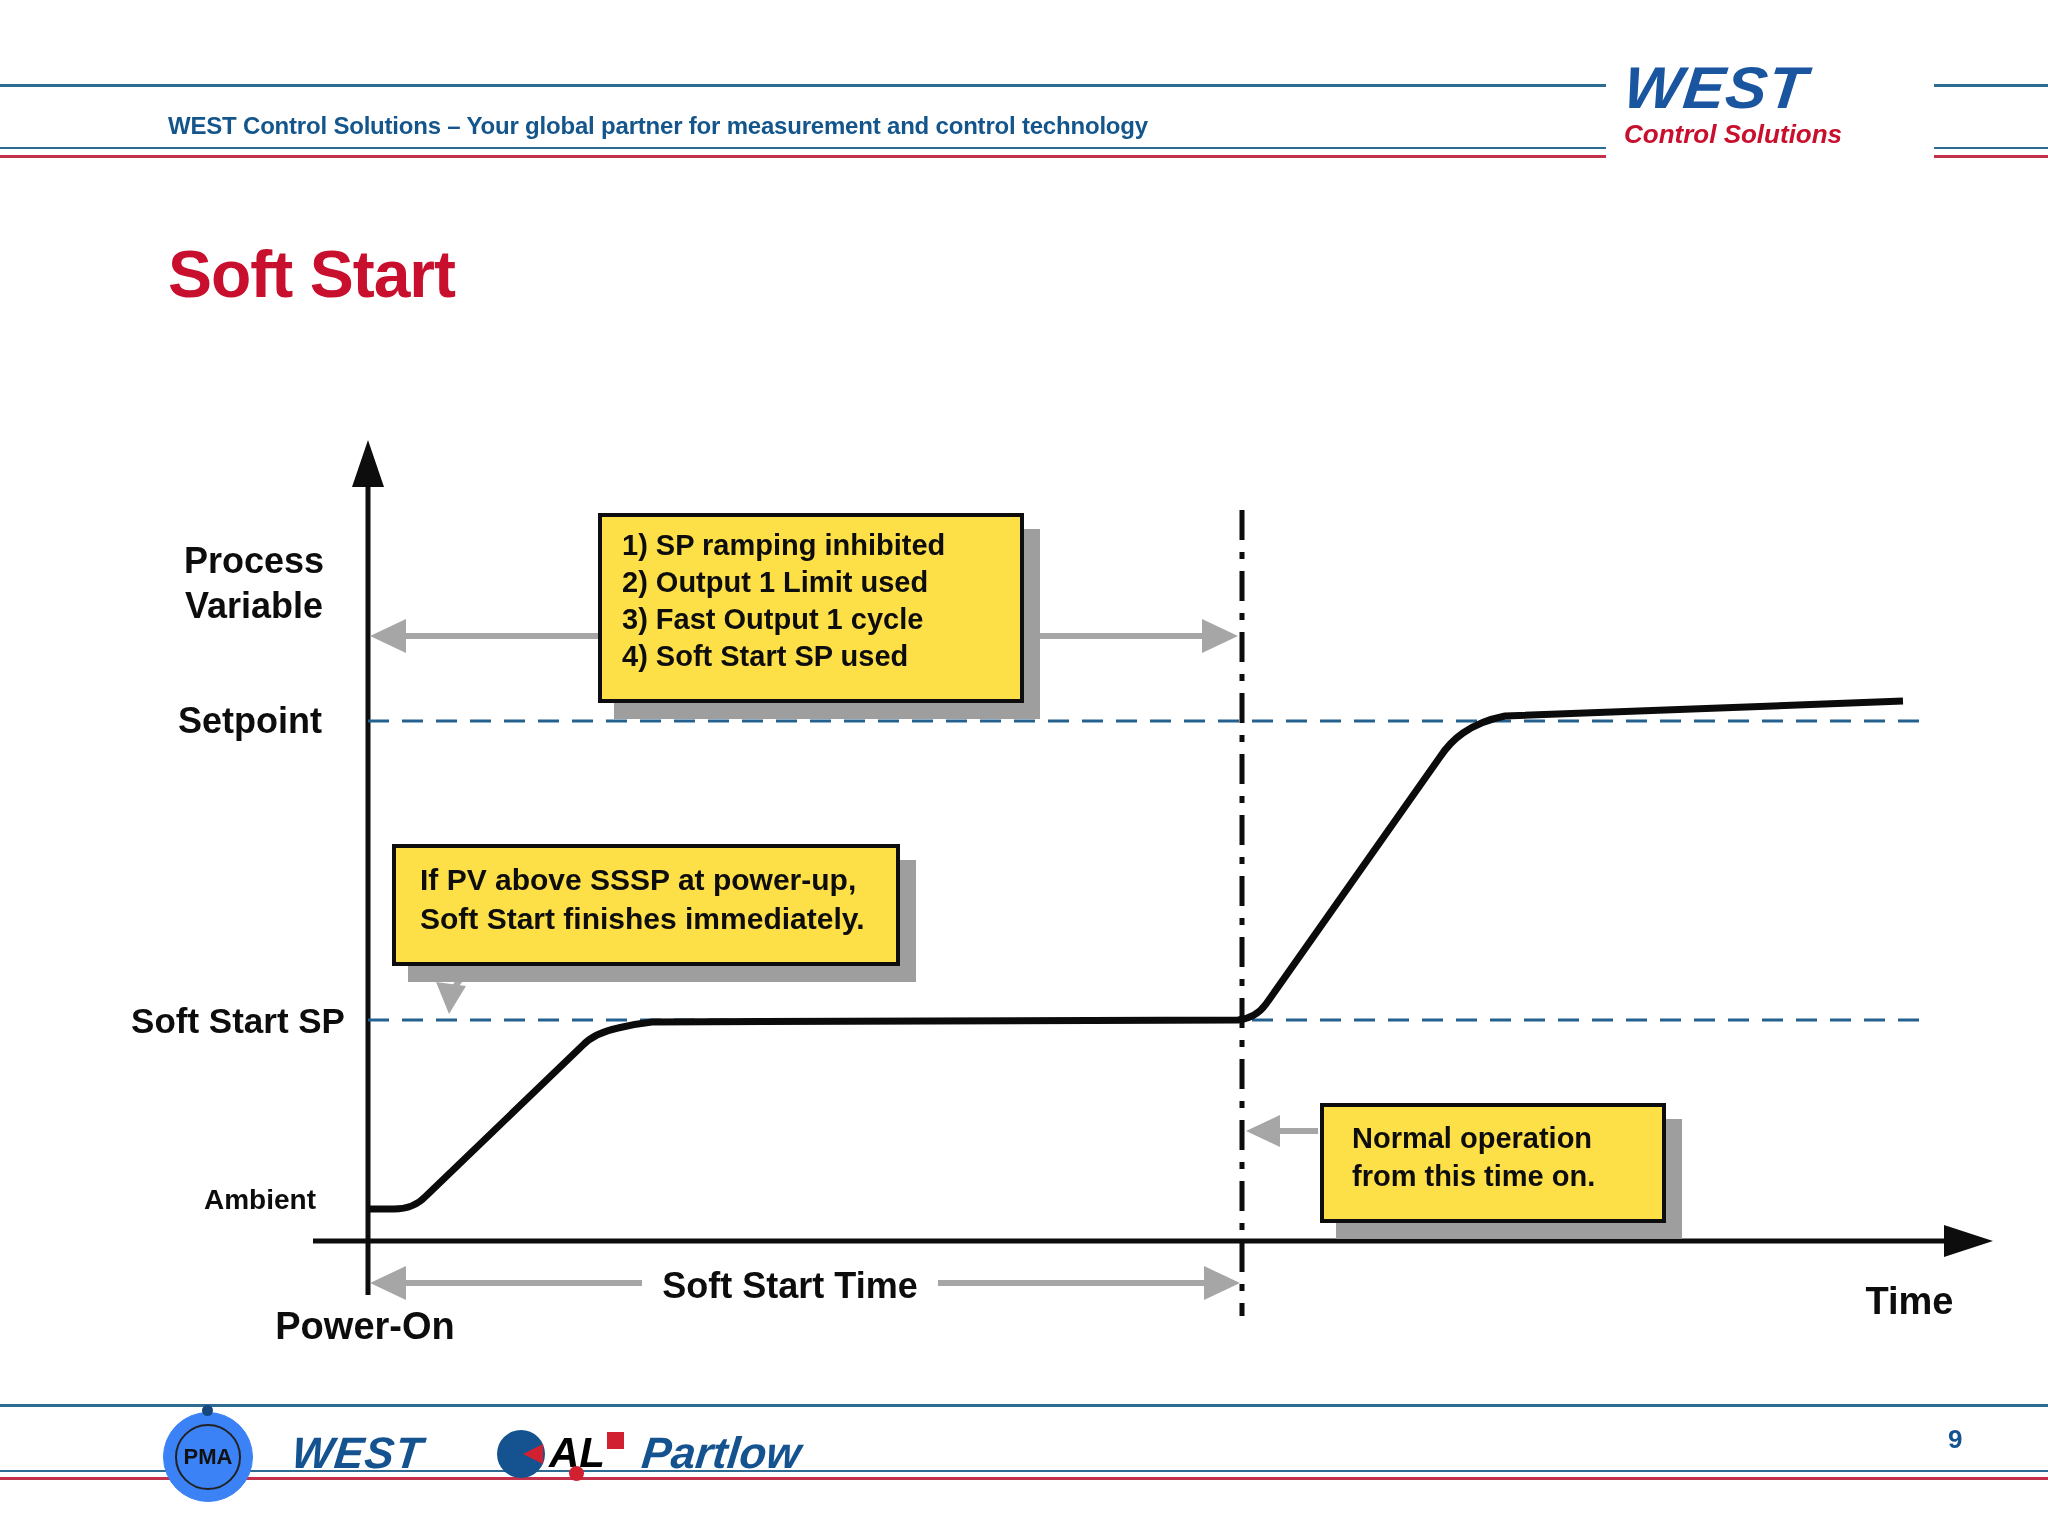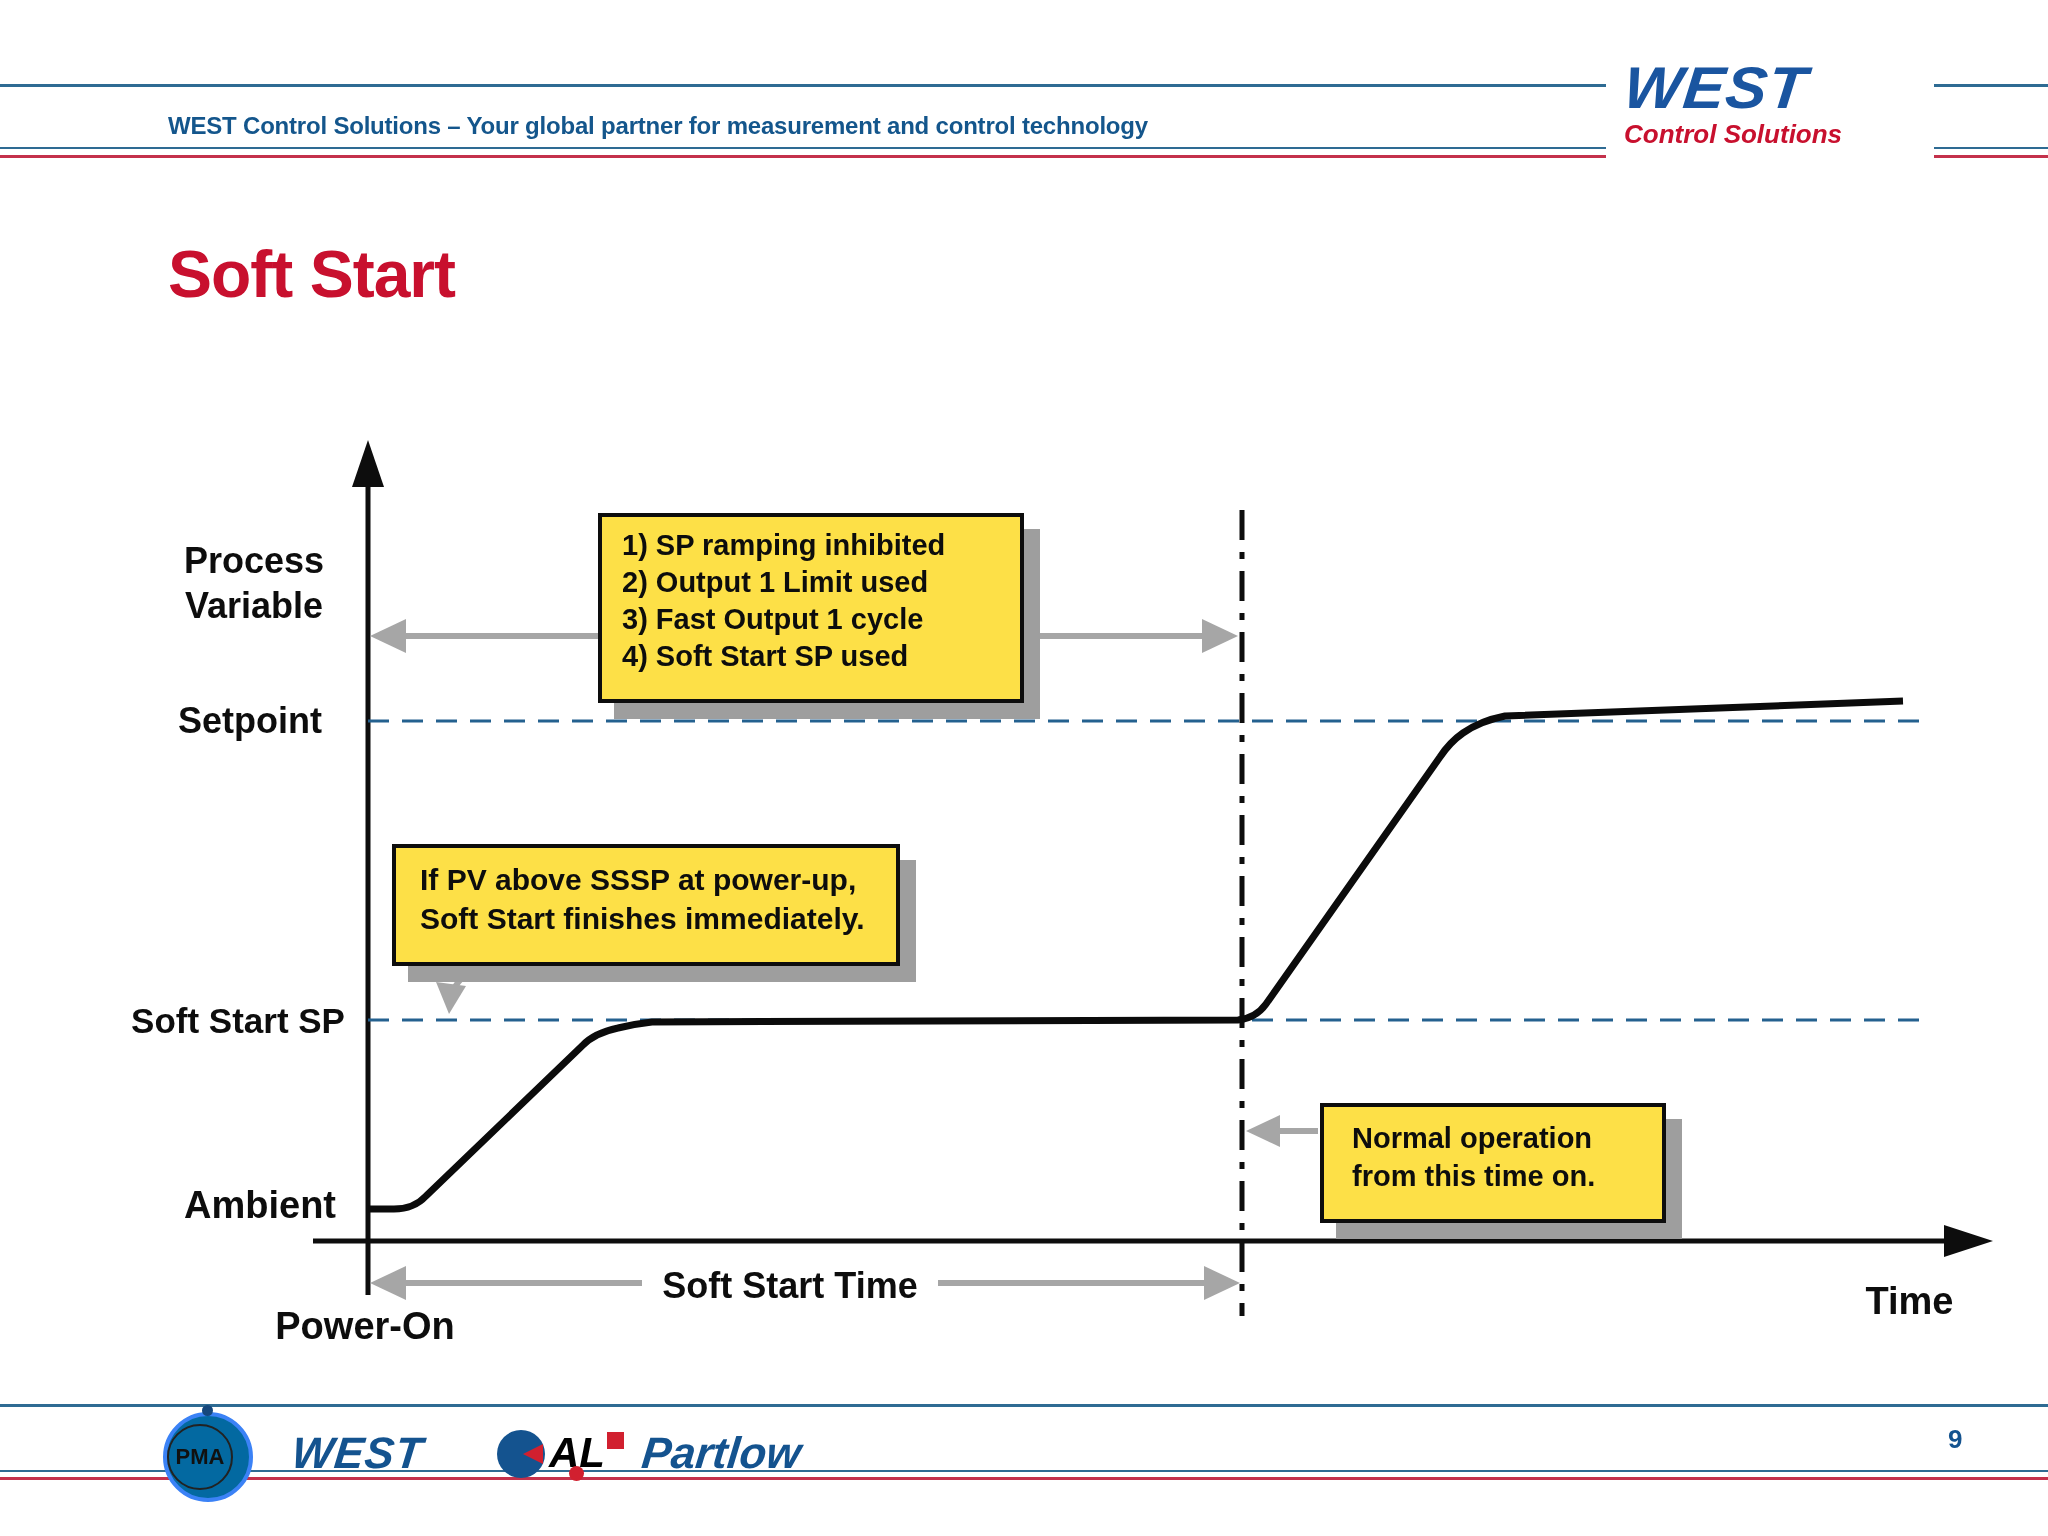--- a/index.html
+++ b/index.html
@@ -35,21 +35,21 @@
     letter-spacing:-1px;z-index:2;
   }
   
   svg.diagram{position:absolute;left:0;top:0;z-index:1;}
   .axis-label{
     position:absolute;z-index:2;font-weight:bold;color:#0d0d0d;text-align:center;
   }
   .lbl-pv{left:144px;top:538px;width:220px;font-size:36px;line-height:45px;}
   .lbl-setpoint{left:140px;top:700px;width:220px;font-size:36px;}
   .lbl-sssp{left:108px;top:1001px;width:260px;font-size:35px;}
-  .lbl-ambient{left:150px;top:1184px;width:220px;font-size:38px;}
+  .lbl-ambient{left:150px;top:1184px;width:220px;font-size:28px;}
   .lbl-poweron{left:240px;top:1305px;width:250px;font-size:38px;}
   .lbl-time{left:1812px;top:1280px;width:195px;font-size:38px;}
   .lbl-sstime{
     left:642px;top:1259px;width:296px;font-size:36px;background:#fff;
     padding:6px 0 10px 0;z-index:2;
   }
   .callout{
     position:absolute;background:#fde047;border:4px solid #0d0d0d;z-index:3;
     box-shadow:16px 16px 0 #9e9e9e;font-weight:bold;color:#0d0d0d;
   }
@@ -59,22 +59,22 @@
   .box-pv{left:392px;top:844px;width:476px;height:102px;padding:12px 0 0 24px;
     font-size:30px;line-height:39px;}
   .box-normal{left:1320px;top:1082px;width:310px;height:100px;padding:12px 0 0 28px;
     font-size:29px;line-height:38px;margin-top:21px;}
   
   .fline-top{top:1404px;height:3px;background:#2e6b93;}
   .fline-blue{top:1470px;height:2px;background:#2e6b93;}
   .fline-red{top:1477px;height:3px;background:#c4314b;}
   .pma{
     left:163px;top:1412px;width:90px;height:90px;border-radius:50%;
-    border:4px solid #3b82f6;background:#0369a1;z-index:3;box-sizing:border-box;
-    display:flex;align-items:center;
+    border:1px solid #3b82f6;background:#3b82f6;z-index:3;box-sizing:border-box;
+    display:flex;align-items:center;justify-content:center;
   }
   .pma-inner{
     width:62px;height:62px;border:2px solid #222;border-radius:50%;
     display:flex;align-items:center;justify-content:center;
     font-size:22px;font-weight:bold;color:#111;letter-spacing:0px;
   }
   .pma-dot{left:202px;top:1405px;width:11px;height:11px;border-radius:50%;
     background:#16477c;z-index:4;}
   .foot-west{
     left:292px;top:1428px;font-size:44px;font-weight:bold;font-style:italic;

